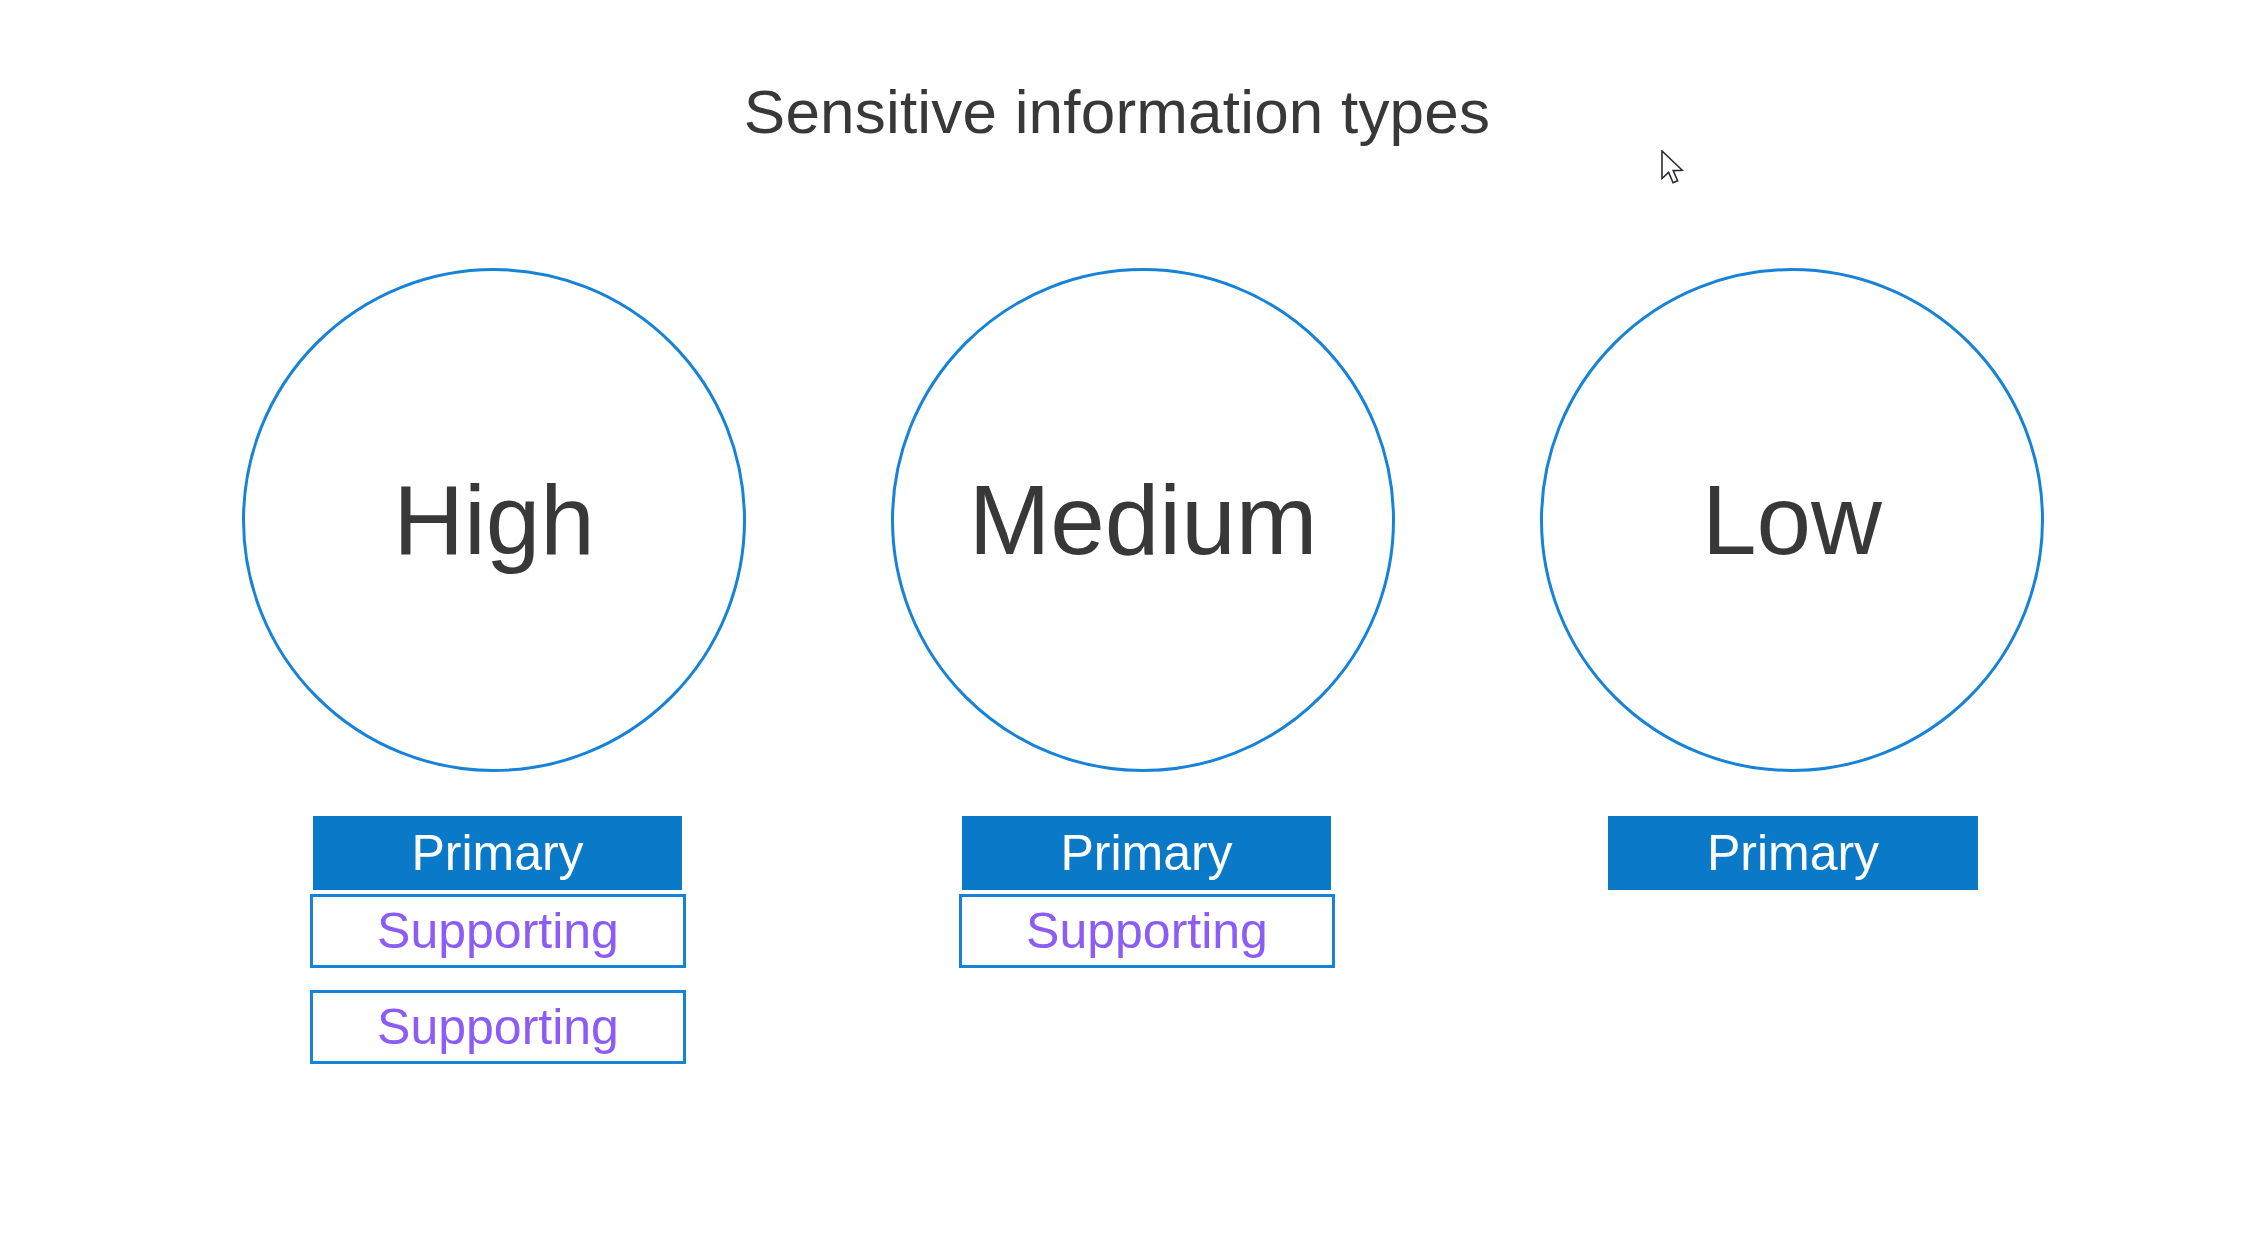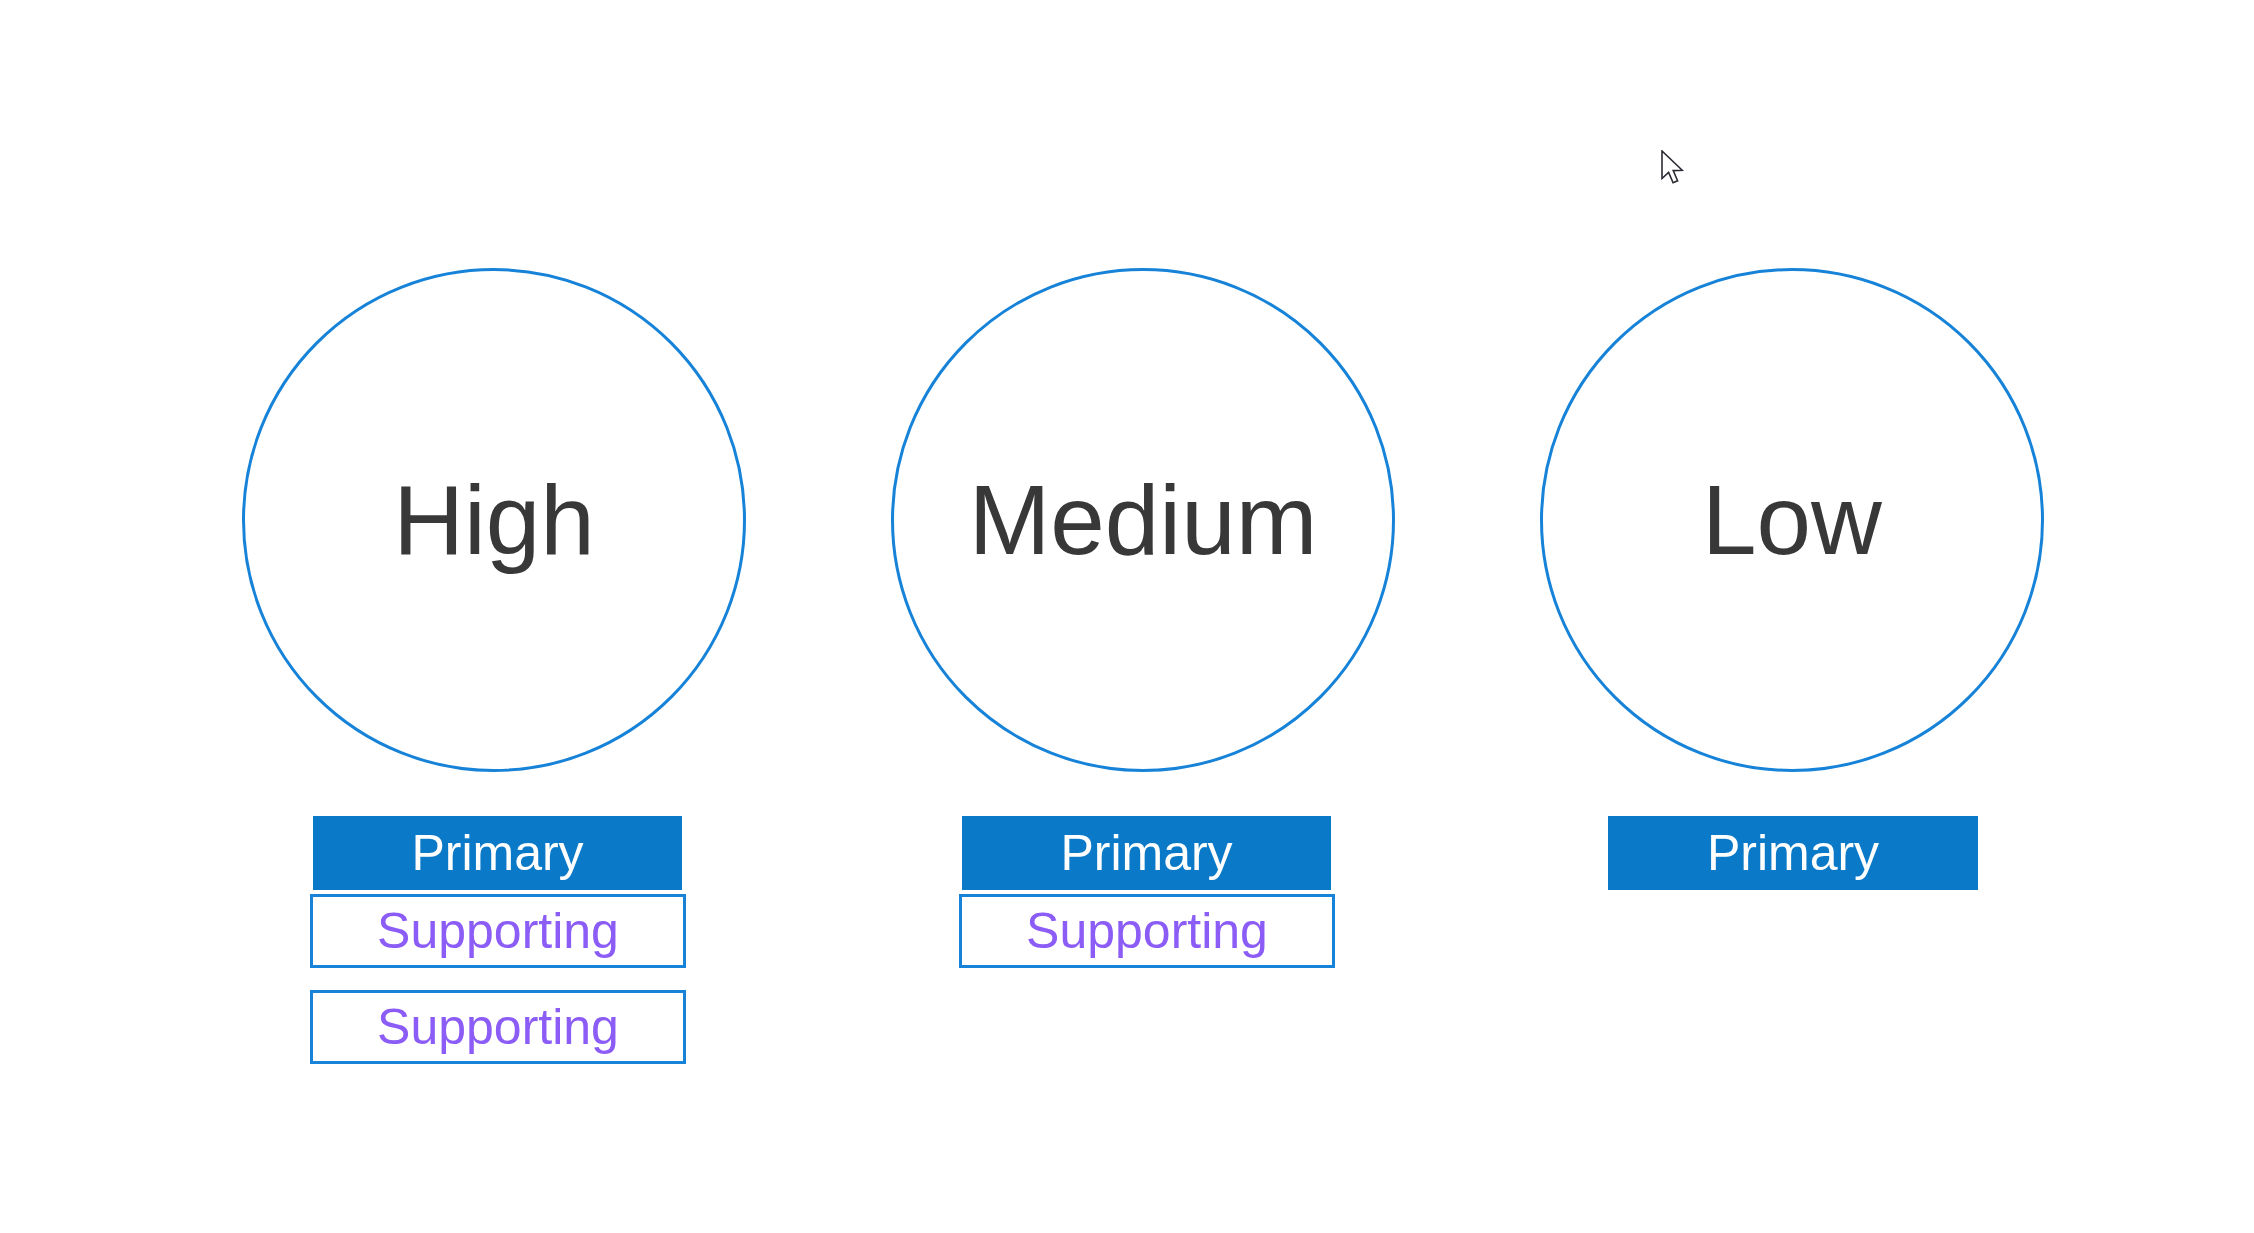--- a/index.html
+++ b/index.html
@@ -132,20 +132,23 @@
     width: 26px;
     height: 38px;
     pointer-events: none;
   }
 </style>
 </head>
 <body>
 
 <div id="slide">
 
+  <div class="slide-title">
+    <span class="slide-title-inner">Sensitive information types</span>
+  </div>
 
   <div class="columns">
 
     <div class="column column-0">
       <div class="circle">
         <div class="circle-label">High</div>
       </div>
       <div class="tags">
         <div class="tag tag-primary tag-0">Primary</div>
         <div class="tag tag-supporting tag-1">Supporting</div>

